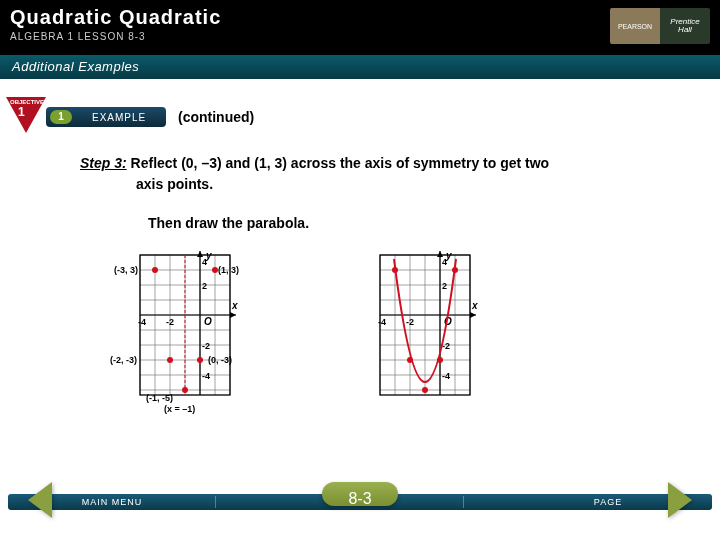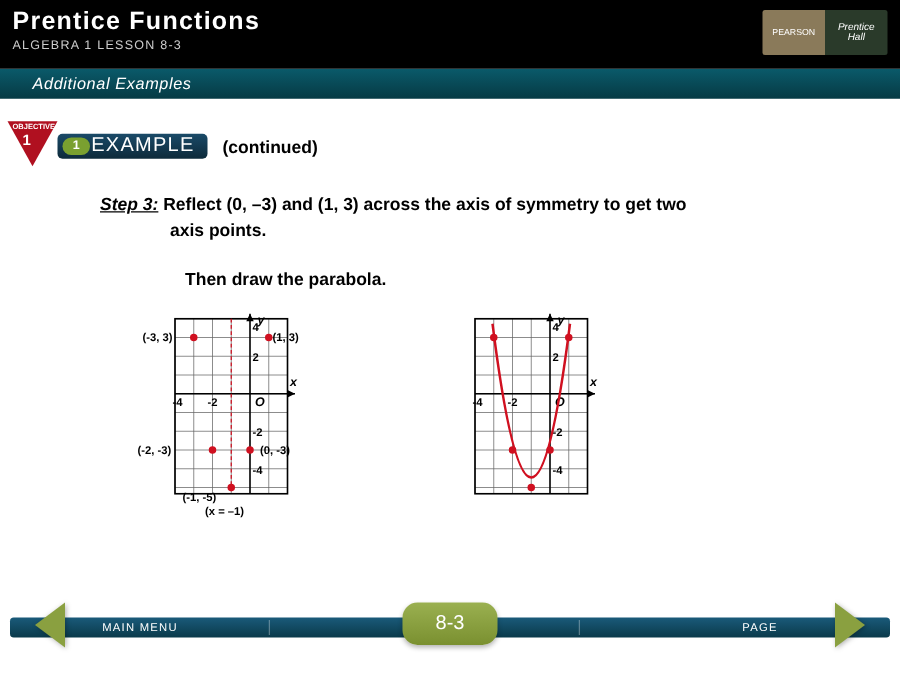--- a/index.html
+++ b/index.html
@@ -3,63 +3,63 @@
 <meta charset="utf-8">
 <style>
   * { box-sizing: border-box; margin: 0; padding: 0; }
   body { width: 720px; height: 540px; background: #fff; font-family: Arial, sans-serif; position: relative; overflow: hidden; }
   .header { background: #000; height: 55px; position: relative; padding: 6px 10px; }
   .title { color: #fff; font-family: Impact, 'Arial Black', sans-serif; font-size: 20px; letter-spacing: 1px; font-weight: bold; }
   .subtitle { color: #ccc; font-family: Impact, 'Arial Black', sans-serif; font-size: 10px; letter-spacing: 1px; margin-top: 2px; }
   .logo { position: absolute; right: 10px; top: 8px; width: 100px; height: 52px; display: flex; }
   .logo-left { background: #8a7a5a; width: 50px; height: 36px; color: #fff; font-size: 7px; display: flex; align-items: center; justify-content: center; border-radius: 2px 0 0 2px; }
   .logo-right { background: #2a3a2a; width: 50px; height: 36px; color: #fff; font-size: 8px; font-style: italic; display: flex; flex-direction: column; align-items: center; justify-content: center; border-radius: 0 2px 2px 0; line-height: 1; }
-  .add-ex-bar { background: linear-gradient(#0a5a6a, #063a44); height: 24px; color: #fff; font-family: 'Arial Black', Impact, sans-serif; font-size: 13px; font-style: italic; padding-left: 26px; line-height: 24px; letter-spacing: 0.5px; }
+  .add-ex-bar { background: linear-gradient(#0a5a6a, #063a44); height: 24px; color: #fff; font-family: 'Arial Black', Impact, sans-serif; font-size: 13px; font-style: italic; padding-left: 12px; line-height: 24px; letter-spacing: 0.5px; }
   .objective-row { position: relative; height: 50px; }
   .obj-triangle { position: absolute; left: 6px; top: 18px; width: 0; height: 0; border-left: 20px solid transparent; border-right: 20px solid transparent; border-top: 36px solid #b01020; transform: rotate(0deg); }
   .obj-triangle::before { content: attr(data-text); position: absolute; left: -18px; top: -40px; color: #fff; font-size: 6px; font-weight: bold; width: 38px; text-align: center; transform: rotate(0deg); }
   .obj-tri-txt { position: absolute; left: 10px; top: 20px; color: #fff; font-size: 6px; font-weight: bold; z-index: 2; }
   .ex-pill { position: absolute; left: 46px; top: 28px; width: 120px; height: 20px; background: linear-gradient(#1a4a68, #0d2a3a); border-radius: 4px; display: flex; align-items: center; }
   .ex-num { background: #7aa030; color: #fff; font-weight: bold; width: 22px; height: 14px; margin-left: 4px; border-radius: 7px; font-size: 10px; text-align: center; line-height: 14px; }
-  .ex-label { color: #fff; font-family: 'Arial Black', Impact, sans-serif; font-size: 16px; margin-left: 1px; letter-spacing: 1px; }
+  .ex-label { color: #fff; font-family: 'Arial Black', Impact, sans-serif; font-size: 10px; margin-left: 20px; letter-spacing: 1px; }
   .continued { position: absolute; left: 178px; top: 30px; font-size: 14px; font-weight: bold; text-align: center; }
   .content { padding: 24px 24px 0 80px; font-size: 14px; font-weight: bold; }
   .step-line { margin-bottom: 20px; line-height: 1.5; }
   .step-label { text-decoration: underline; font-style: italic; }
   .step-text { }
   .indent { margin-left: 56px; display: block; }
   .then-draw { margin-left: 68px; margin-top: 20px; margin-bottom: 14px; }
   .graphs { display: flex; gap: 80px; margin-left: 30px; }
   .graph { position: relative; }
   svg { display: block; }
   .footer { position: absolute; bottom: 10px; left: 0; right: 0; height: 44px; }
   .footer-bar { position: absolute; top: 8px; left: 8px; right: 8px; height: 16px; background: linear-gradient(#1a5a7a, #0a3a4a); border-radius: 3px; display: flex; gap: 40px; }
   .footer-seg { flex: 1; display: flex; align-items: center; justify-content: center; color: #fff; font-family: 'Arial Black', Impact, sans-serif; font-size: 9px; letter-spacing: 1px; position: relative; }
   .footer-seg:not(:last-child)::after { content: ''; position: absolute; right: 0; top: 2px; bottom: 2px; width: 1px; background: rgba(255,255,255,0.3); }
   .triangle-btn { position: absolute; top: -4px; }
   .tri-left { left: 28px; }
   .tri-right { right: 28px; }
   .tri-shape { width: 0; height: 0; border-top: 18px solid transparent; border-bottom: 18px solid transparent; filter: drop-shadow(1px 1px 2px rgba(0,0,0,0.3)); }
   .tri-left .tri-shape { border-right: 24px solid #8aa040; }
   .tri-right .tri-shape { border-left: 24px solid #8aa040; }
-  .page-tab { position: absolute; left: 50%; top: -4px; transform: translateX(-50%); width: 76px; height: 34px; background: linear-gradient(#9ab050, #7a9030); border-radius: 12px; color: #fff; font-family: 'Arial Black', Impact, sans-serif; font-size: 16px; text-align: center; line-height: 34px; box-shadow: 0 2px 4px rgba(0,0,0,0.3); }
+  .page-tab { position: absolute; left: 50%; top: -4px; transform: translateX(-50%); width: 76px; height: 24px; background: linear-gradient(#9ab050, #7a9030); border-radius: 12px; color: #fff; font-family: 'Arial Black', Impact, sans-serif; font-size: 16px; text-align: center; line-height: 34px; box-shadow: 0 2px 4px rgba(0,0,0,0.3); }
   .axis { stroke: #000; stroke-width: 1.2; }
   .grid { stroke: #666; stroke-width: 0.6; }
   .pt { fill: #d01020; }
   .ptlabel { font-size: 9px; font-family: Arial; }
   .axlabel { font-size: 10px; font-style: italic; font-weight: bold; }
   .curve { stroke: #d01020; stroke-width: 2; fill: none; }
   .dashed { stroke: #d01020; stroke-width: 1; stroke-dasharray: 3 2; }
   .tick { font-size: 9px; font-weight: bold; }
 </style>
 </head>
 <body>
 
 <div class="header">
-  <div class="title">Prentice Functions</div>
+  <div class="title">Quadratic Quadratic</div>
   <div class="subtitle">ALGEBRA 1   LESSON 8-3</div>
   <div class="logo">
     <div class="logo-left">PEARSON</div>
     <div class="logo-right">
       <span>Prentice</span>
       <span>Hall</span>
     </div>
   </div>
 </div>
 

